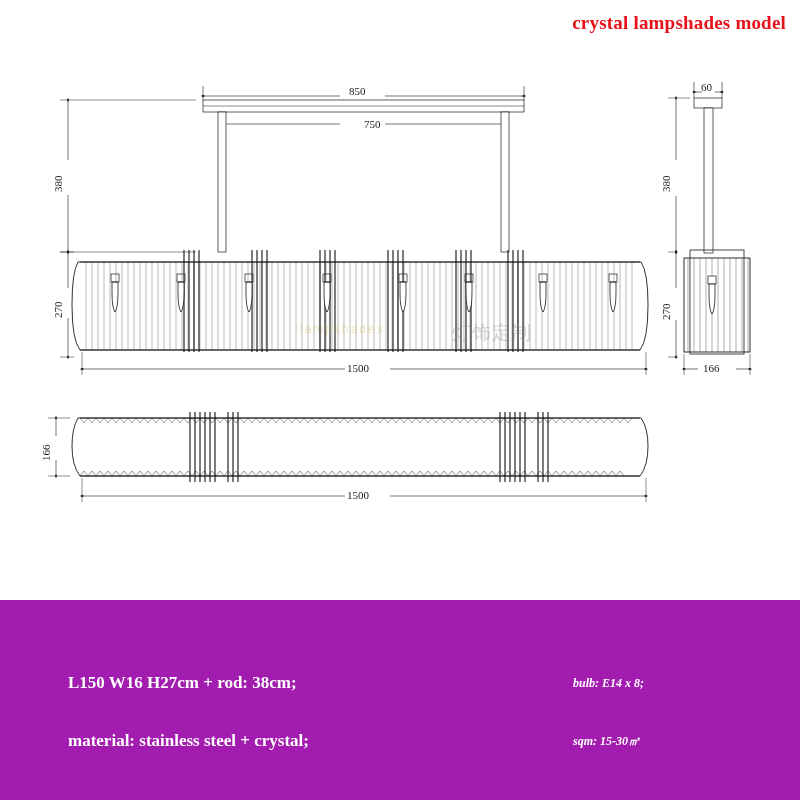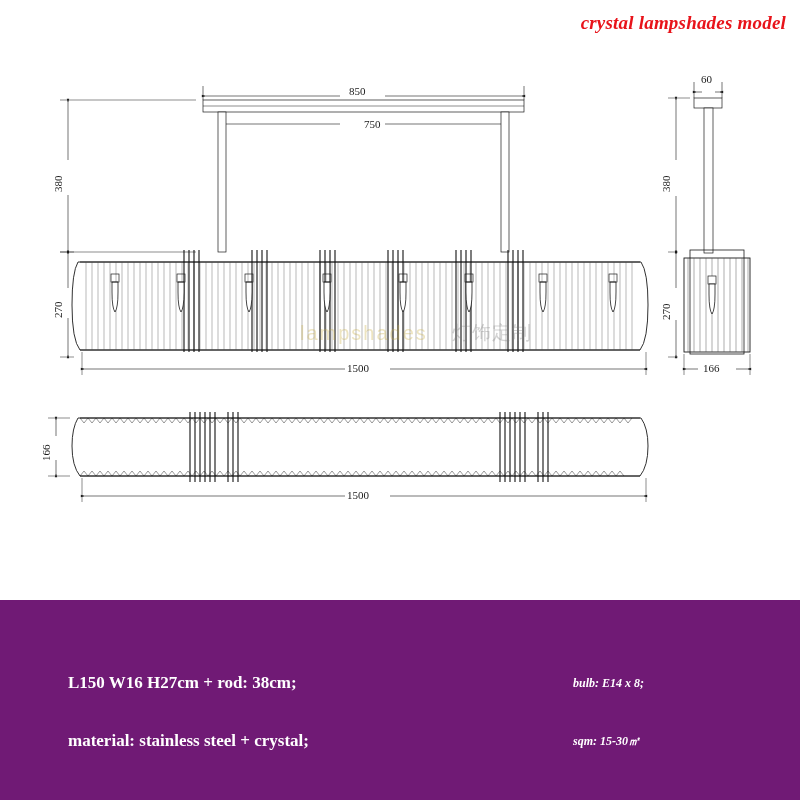--- a/index.html
+++ b/index.html
@@ -23,21 +23,20 @@
   
   .title {
     position: absolute;
     right: 14px;
     top: 12px;
     color: #e8131a;
     font-size: 19px;
     font-weight: bold;
     font-family: "Liberation Serif", serif;
     letter-spacing: 0.2px;
-    font-style: italic;
   }
   
   .drawing {
     position: absolute;
     left: 0; top: 0;
     width: 777px;
     height: 590px;
   }
   .dim-text {
     position: absolute;
@@ -48,21 +47,21 @@
   }
   .dim-text.vert {
     transform: rotate(-90deg);
     transform-origin: left top;
   }
   
   .watermark {
     position: absolute;
     left: 300px;
     top: 322px;
-    font-size: 20px;
+    font-size: 12px;
     color: rgba(200,170,60,0.32);
     font-family: "Liberation Sans", sans-serif;
     letter-spacing: 2px;
     white-space: nowrap;
     pointer-events: none;
   }
   .watermark2 {
     position: absolute;
     left: 452px;
     top: 320px;
@@ -74,21 +73,21 @@
     pointer-events: none;
     text-align: right;
   }
   
   .specbar {
     position: absolute;
     left: 0;
     top: 600px;
     width: 800px;
     height: 200px;
-    background: #701a75;
+    background: #a21caf;
     color: #ffffff;
   }
   .spec-row {
     position: absolute;
     width: 100%;
     height: 50px;
     display: flex;
     align-items: center;
   }
   .spec-left {
@@ -412,21 +411,21 @@
       </g>
     </svg>
 
     
     <div class="dim-text" style="left:349px; top:85px;">850</div>
     <div class="dim-text" style="left:364px; top:118px;">750</div>
     <div class="dim-text vert" style="left:52px; top:192px;">380</div>
     <div class="dim-text vert" style="left:52px; top:318px;">270</div>
     <div class="dim-text" style="left:347px; top:362px;">1500</div>
 
-    <div class="dim-text" style="left:701px; top:73px;">60</div>
+    <div class="dim-text" style="left:701px; top:81px;">60</div>
     <div class="dim-text vert" style="left:660px; top:192px;">380</div>
     <div class="dim-text vert" style="left:660px; top:320px;">270</div>
     <div class="dim-text" style="left:703px; top:362px;">166</div>
 
     <div class="dim-text vert" style="left:40px; top:461px;">166</div>
     <div class="dim-text" style="left:347px; top:489px;">1500</div>
 
     <div class="watermark">lampshades</div>
     <div class="watermark2">灯饰定制</div>
   </div>

